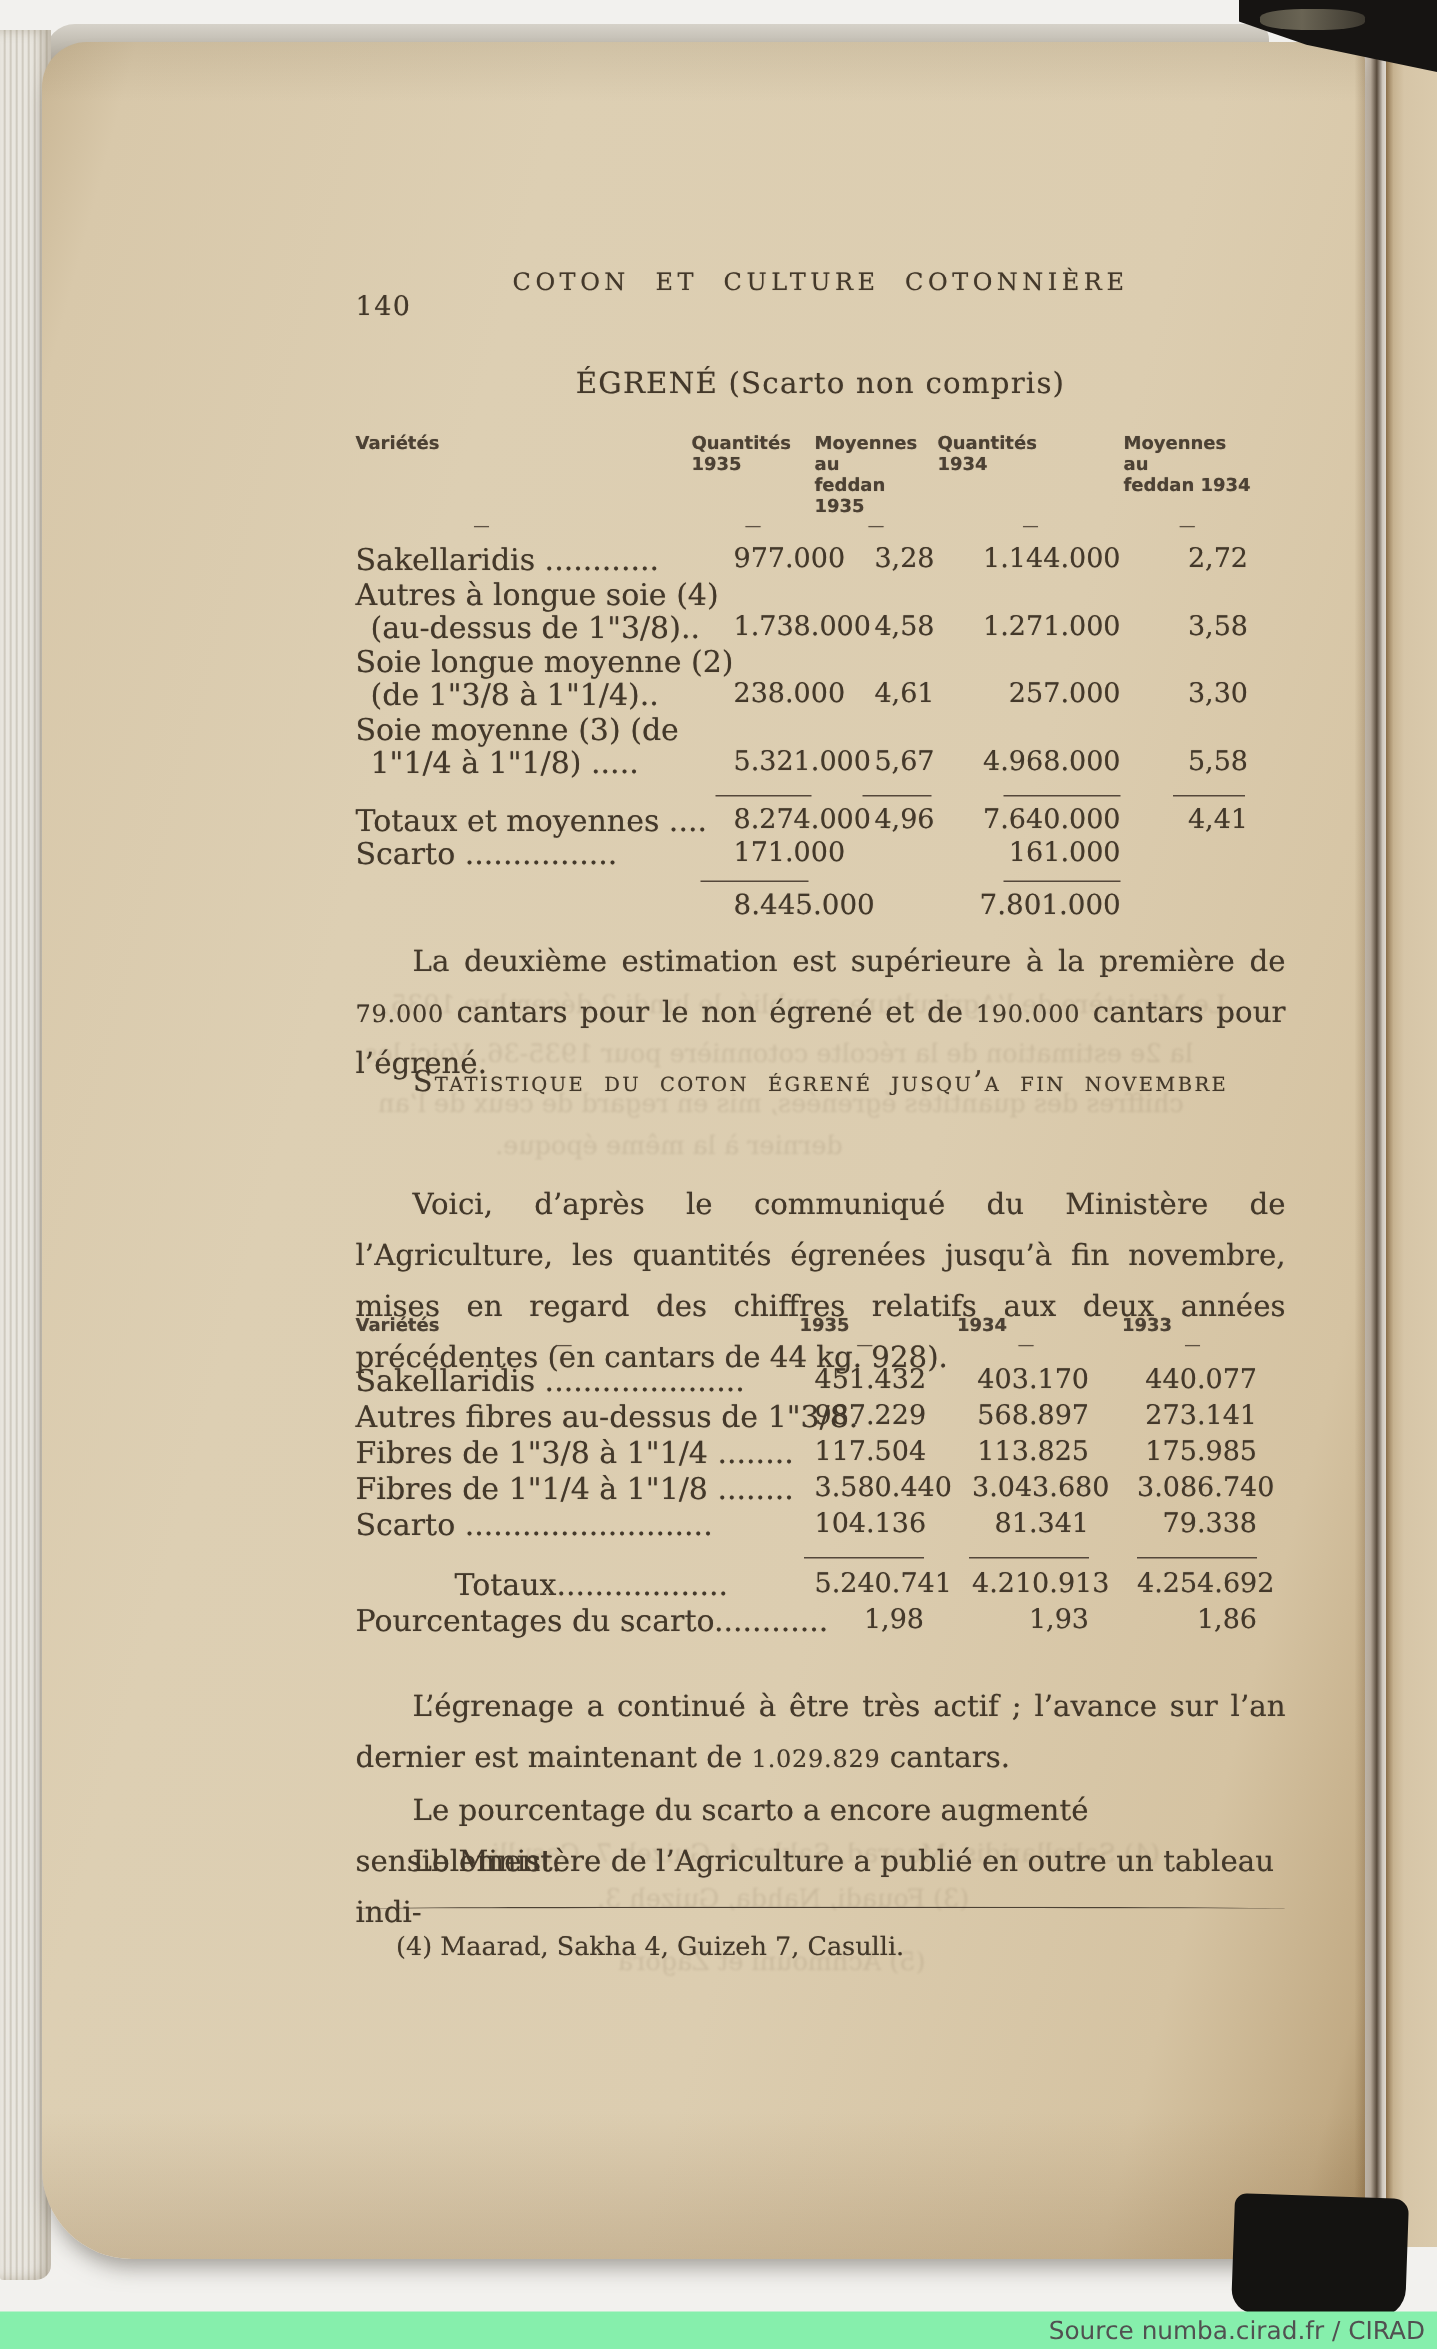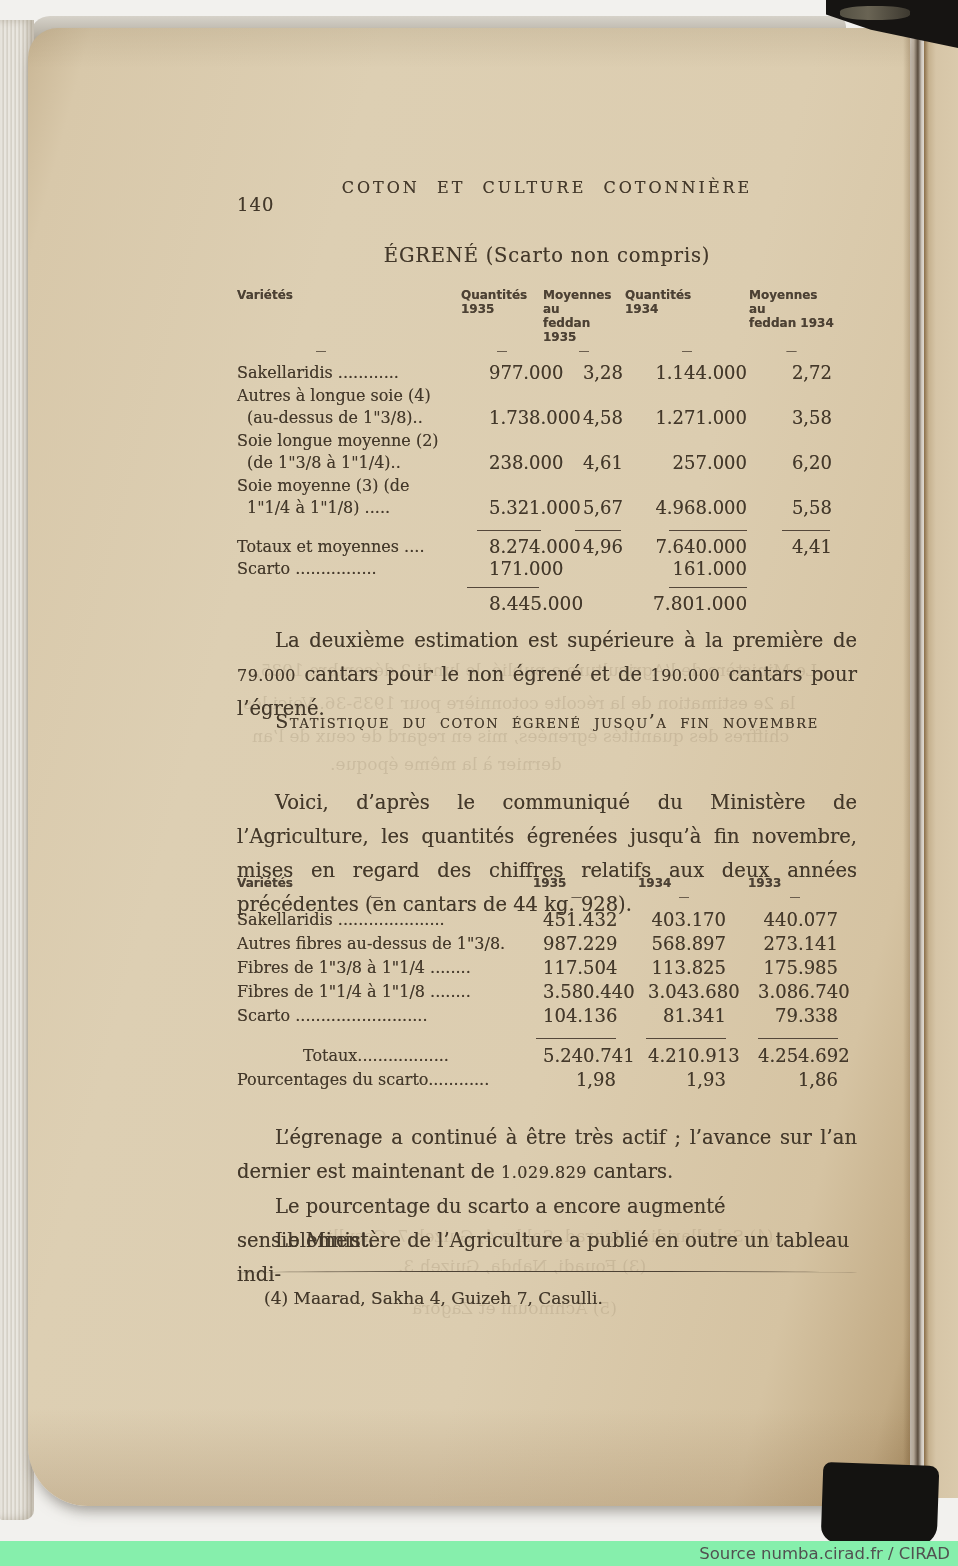--- a/index.html
+++ b/index.html
@@ -55,21 +55,21 @@
   .t1{left:237px;top:288px;width:600px;grid-template-columns:224px 82px 82px 124px 85px;}
   .t2{left:237px;top:876px;width:605px;grid-template-columns:278px 105px 110px 112px;}
   .th{font-family:"DejaVu Sans",sans-serif;font-weight:700;font-size:12px;line-height:14px;
     text-align:left;color:#4c4134;}
   .th.varhdr1{padding-right:56px;}
   .t2 .yearhdr{padding-left:18px;}
   .dash{text-align:center;font-size:11px;line-height:14px;color:#5a4e40;height:14px;}
   .dash.vardash1{padding-right:56px;}
   .t2 .dash{padding-left:18px;height:13px;line-height:13px;}
   .t2 .dash.vardash2{padding-left:0;}
-  .lbl{font-size:16px;line-height:22.5px;white-space:nowrap;}
+  .lbl{font-size:20px;line-height:22.5px;white-space:nowrap;}
   .t2 .lbl{line-height:24px;}
   .l2{padding-left:10px;}
   .num{font-size:18px;line-height:22.5px;text-align:right;padding-right:2px;align-self:end;white-space:nowrap;margin-left:28px;}
   .t2 .num{line-height:24px;padding-right:4px;}
   .sprow{grid-column:1/-1;height:4px;}
   .sprow2{grid-column:1/-1;height:5px;}
   .rulecell{height:12px;position:relative;}
   .rl{border-top:1.4px solid #54473a;margin-left:auto;margin-top:6px;}
   .w64{width:64px;margin-right:2px}.w46{width:46px;margin-right:4px}.w78{width:78px;margin-right:2px}
   .w48{width:48px;margin-right:4px}.w72{width:72px;margin-right:4px}.w80{width:80px;margin-right:4px}
@@ -151,21 +151,21 @@
       <div class="num">1.271.000</div>
       <div class="num">3,58</div>
 
       <div class="lbl">
         <div>Soie longue moyenne (2)</div>
         <div class="l2">(de 1"3/8 à 1"1/4)..</div>
       </div>
       <div class="num">238.000</div>
       <div class="num">4,61</div>
       <div class="num">257.000</div>
-      <div class="num">6,20</div>
+      <div class="num">3,30</div>
 
       <div class="lbl">
         <div>Soie moyenne (3) (de</div>
         <div class="l2">1"1/4 à 1"1/8) .....</div>
       </div>
       <div class="num">5.321.000</div>
       <div class="num">5,67</div>
       <div class="num">4.968.000</div>
       <div class="num">5,58</div>
 

